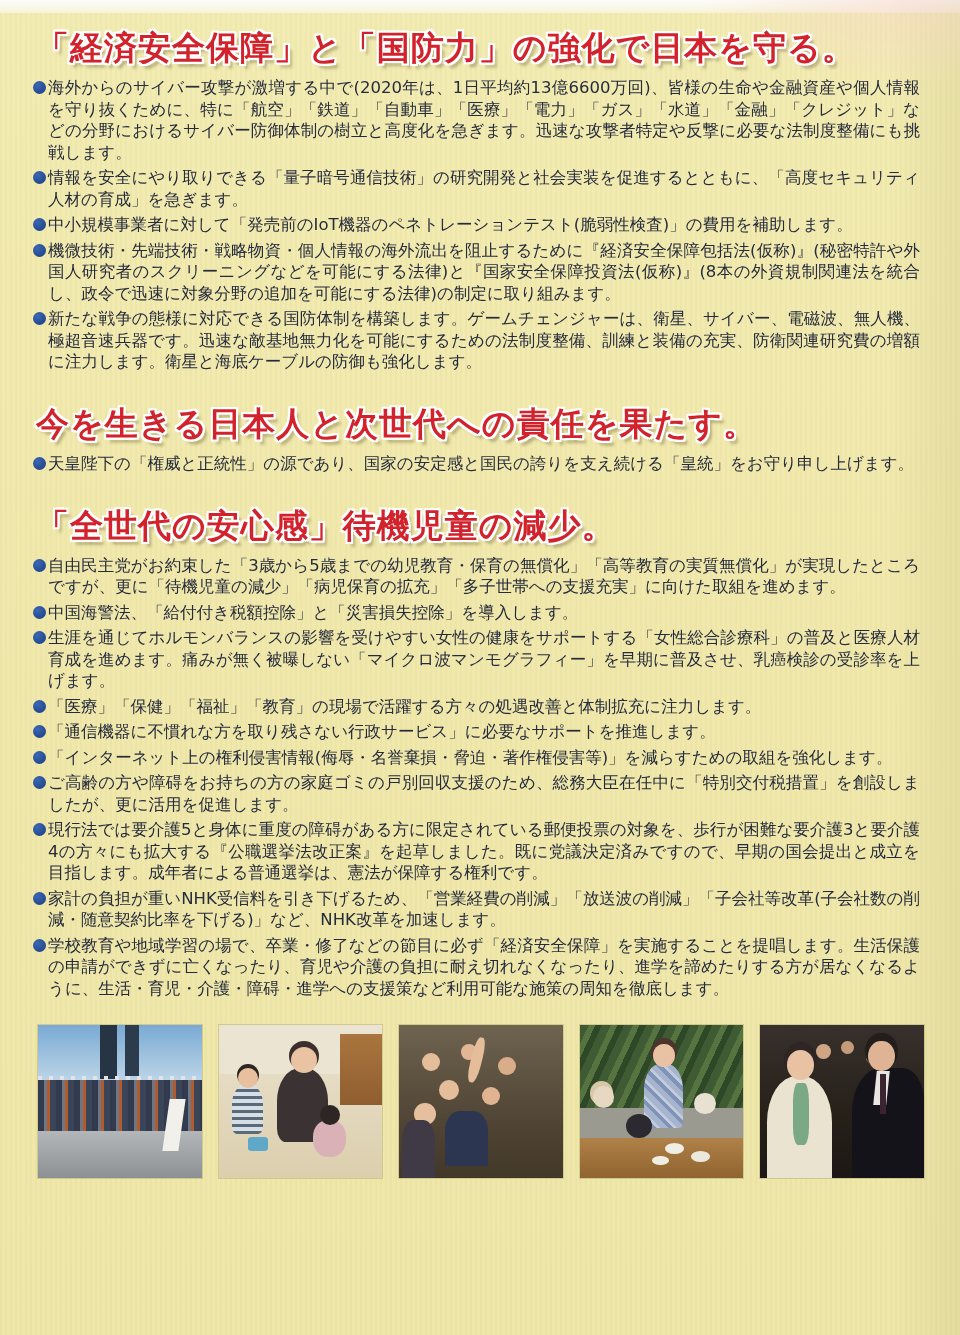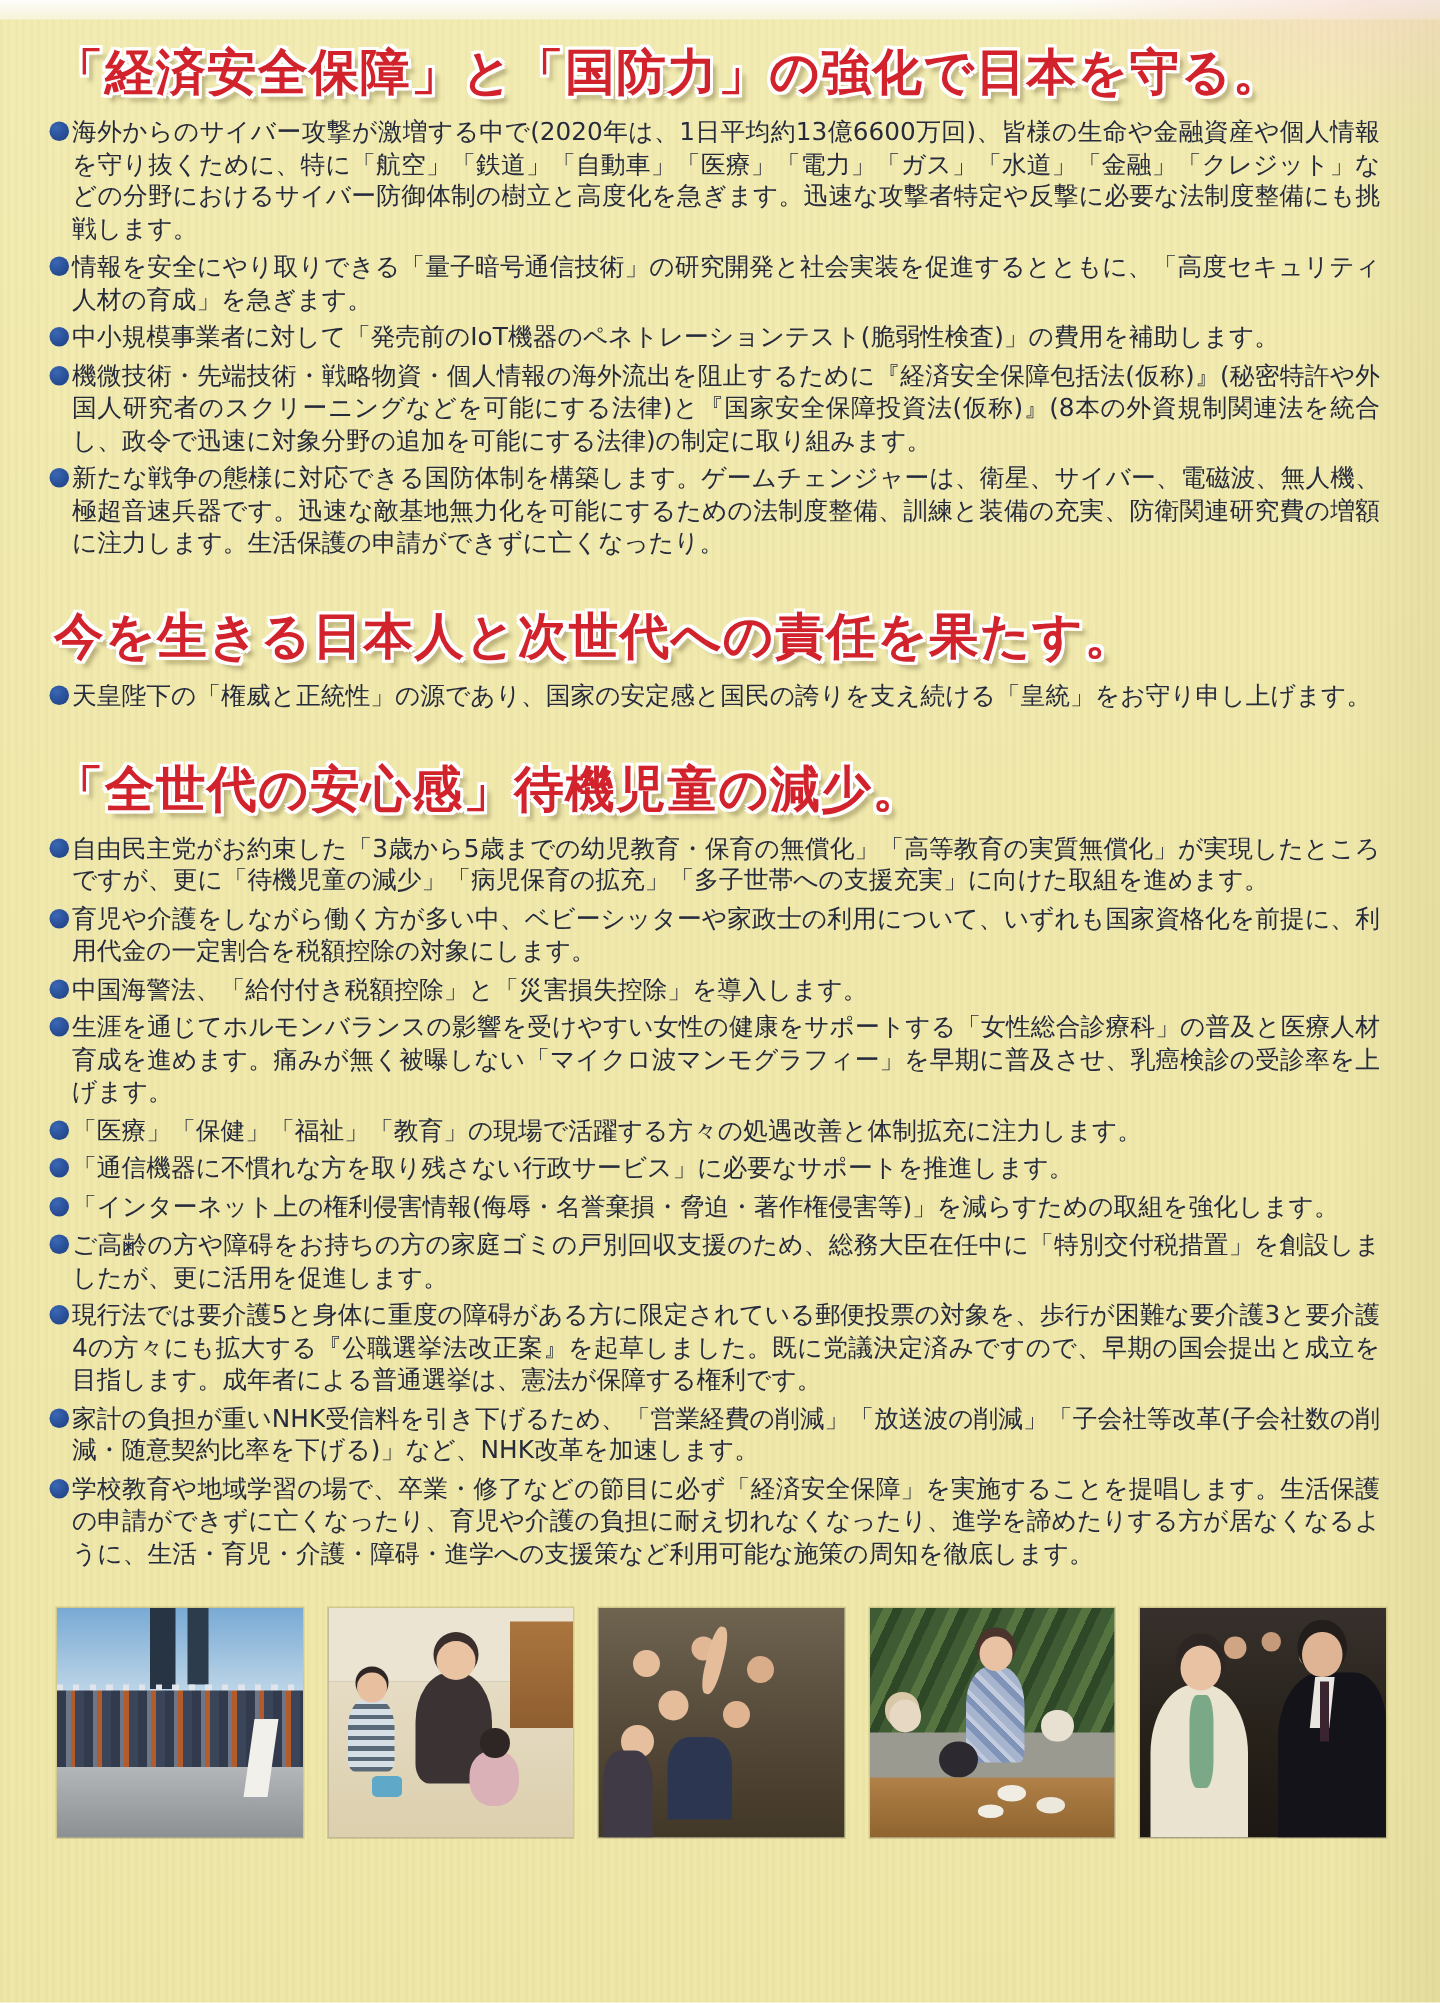--- a/index.html
+++ b/index.html
@@ -136,36 +136,35 @@
   <div class="scan-top-strip"></div>
   <div class="content">
 
     <section>
       <h1 class="headline h1">「経済安全保障」と「国防力」の強化で日本を守る。</h1>
       <ul class="bullets">
         <li class="bullet"><span class="dot"></span><span>海外からのサイバー攻撃が激増する中で(2020年は、1日平均約13億6600万回)、皆様の生命や金融資産や個人情報を守り抜くために、特に「航空」「鉄道」「自動車」「医療」「電力」「ガス」「水道」「金融」「クレジット」などの分野におけるサイバー防御体制の樹立と高度化を急ぎます。迅速な攻撃者特定や反撃に必要な法制度整備にも挑戦します。</span></li>
         <li class="bullet"><span class="dot"></span><span>情報を安全にやり取りできる「量子暗号通信技術」の研究開発と社会実装を促進するとともに、「高度セキュリティ人材の育成」を急ぎます。</span></li>
         <li class="bullet"><span class="dot"></span><span>中小規模事業者に対して「発売前のIoT機器のペネトレーションテスト(脆弱性検査)」の費用を補助します。</span></li>
         <li class="bullet"><span class="dot"></span><span>機微技術・先端技術・戦略物資・個人情報の海外流出を阻止するために『経済安全保障包括法(仮称)』(秘密特許や外国人研究者のスクリーニングなどを可能にする法律)と『国家安全保障投資法(仮称)』(8本の外資規制関連法を統合し、政令で迅速に対象分野の追加を可能にする法律)の制定に取り組みます。</span></li>
-        <li class="bullet"><span class="dot"></span><span>新たな戦争の態様に対応できる国防体制を構築します。ゲームチェンジャーは、衛星、サイバー、電磁波、無人機、極超音速兵器です。迅速な敵基地無力化を可能にするための法制度整備、訓練と装備の充実、防衛関連研究費の増額に注力します。生活保護の申請ができずに亡くなったり。</span></li>
+        <li class="bullet"><span class="dot"></span><span>新たな戦争の態様に対応できる国防体制を構築します。ゲームチェンジャーは、衛星、サイバー、電磁波、無人機、極超音速兵器です。迅速な敵基地無力化を可能にするための法制度整備、訓練と装備の充実、防衛関連研究費の増額に注力します。衛星と海底ケーブルの防御も強化します。</span></li>
       </ul>
     </section>
 
     <section>
       <h1 class="headline h2">今を生きる日本人と次世代への責任を果たす。</h1>
       <ul class="bullets">
         <li class="bullet"><span class="dot"></span><span>天皇陛下の「権威と正統性」の源であり、国家の安定感と国民の誇りを支え続ける「皇統」をお守り申し上げます。</span></li>
       </ul>
     </section>
 
     <section>
       <h1 class="headline h3">「全世代の安心感」待機児童の減少。</h1>
       <ul class="bullets">
         <li class="bullet"><span class="dot"></span><span>自由民主党がお約束した「3歳から5歳までの幼児教育・保育の無償化」「高等教育の実質無償化」が実現したところですが、更に「待機児童の減少」「病児保育の拡充」「多子世帯への支援充実」に向けた取組を進めます。</span></li>
-        <li class="bullet"><span class="dot"></span><span>育児や介護をしながら働く方が多い中、ベビーシッターや家政士の利用について、いずれも国家資格化を前提に、利用代金の一定割合を税額控除の対象にします。</span></li>
         <li class="bullet"><span class="dot"></span><span>中国海警法、「給付付き税額控除」と「災害損失控除」を導入します。</span></li>
         <li class="bullet"><span class="dot"></span><span>生涯を通じてホルモンバランスの影響を受けやすい女性の健康をサポートする「女性総合診療科」の普及と医療人材育成を進めます。痛みが無く被曝しない「マイクロ波マンモグラフィー」を早期に普及させ、乳癌検診の受診率を上げます。</span></li>
         <li class="bullet"><span class="dot"></span><span>「医療」「保健」「福祉」「教育」の現場で活躍する方々の処遇改善と体制拡充に注力します。</span></li>
         <li class="bullet"><span class="dot"></span><span>「通信機器に不慣れな方を取り残さない行政サービス」に必要なサポートを推進します。</span></li>
         <li class="bullet"><span class="dot"></span><span>「インターネット上の権利侵害情報(侮辱・名誉棄損・脅迫・著作権侵害等)」を減らすための取組を強化します。</span></li>
         <li class="bullet"><span class="dot"></span><span>ご高齢の方や障碍をお持ちの方の家庭ゴミの戸別回収支援のため、総務大臣在任中に「特別交付税措置」を創設しましたが、更に活用を促進します。</span></li>
         <li class="bullet"><span class="dot"></span><span>現行法では要介護5と身体に重度の障碍がある方に限定されている郵便投票の対象を、歩行が困難な要介護3と要介護4の方々にも拡大する『公職選挙法改正案』を起草しました。既に党議決定済みですので、早期の国会提出と成立を目指します。成年者による普通選挙は、憲法が保障する権利です。</span></li>
         <li class="bullet"><span class="dot"></span><span>家計の負担が重いNHK受信料を引き下げるため、「営業経費の削減」「放送波の削減」「子会社等改革(子会社数の削減・随意契約比率を下げる)」など、NHK改革を加速します。</span></li>
         <li class="bullet"><span class="dot"></span><span>学校教育や地域学習の場で、卒業・修了などの節目に必ず「経済安全保障」を実施することを提唱します。生活保護の申請ができずに亡くなったり、育児や介護の負担に耐え切れなくなったり、進学を諦めたりする方が居なくなるように、生活・育児・介護・障碍・進学への支援策など利用可能な施策の周知を徹底します。</span></li>
       </ul>

